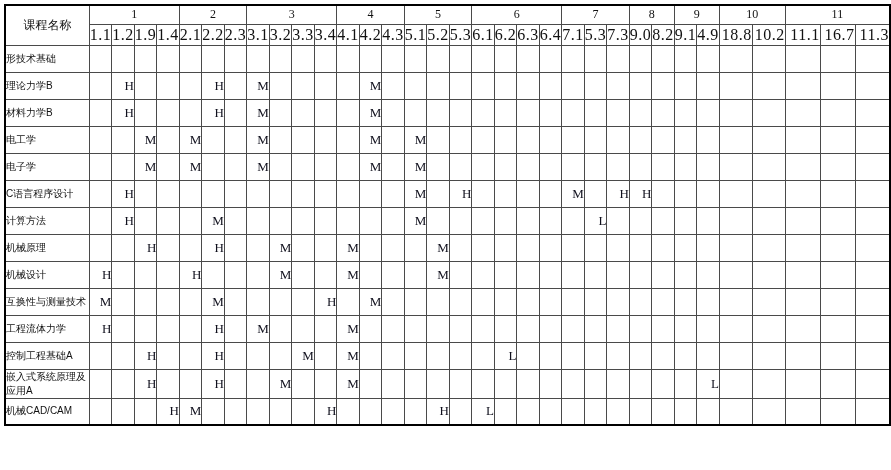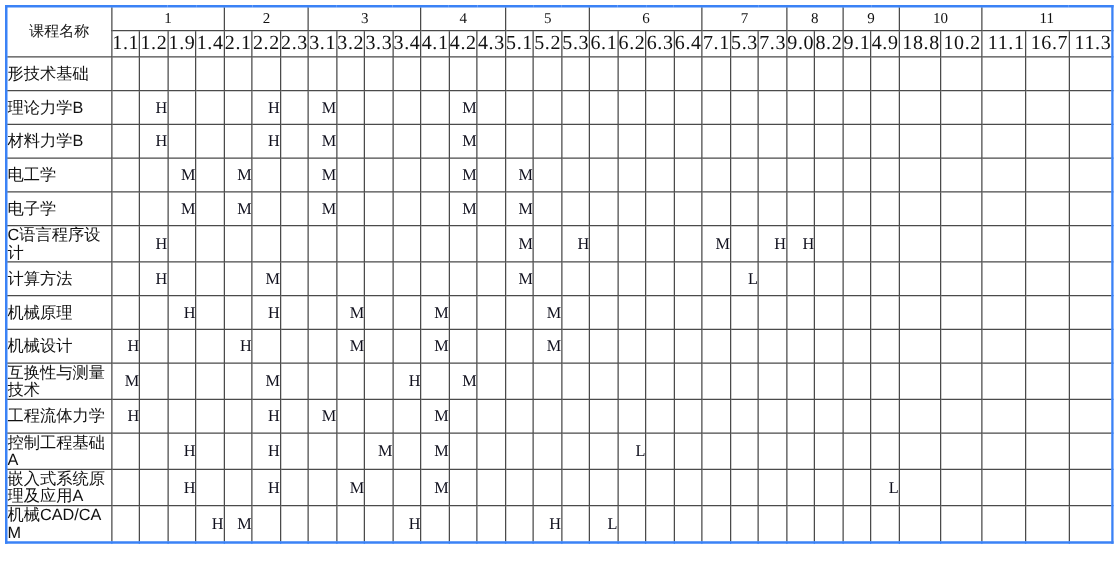--- a/index.html
+++ b/index.html
@@ -1,34 +1,34 @@
 <!DOCTYPE html>
 <html><head>
 <meta charset="utf-8">
 <style>
   html,body { margin:0; padding:0; background:#ffffff; }
   body { width:891px; height:470px; overflow:hidden;
          font-family:"Liberation Sans", sans-serif; color:#111; }
   .wrap { padding:4px 0 0 4px; }
 
   table#matrix { border-collapse:collapse; table-layout:fixed;
-                 border:2px solid #3b82f6; background:#fff; }
+                 border:2px solid #000000; background:#fff; }
   #matrix th, #matrix td { border:1px solid #4a4a4a; font-weight:normal;
                            overflow:hidden; box-sizing:border-box; padding:0; }
 
   
   th.corner { font-size:13px; font-weight:bold; text-align:center; }
   tr.group-row th { height:19px; font-size:12px; text-align:center;
                     font-family:"Liberation Serif", serif; }
   tr.sub-row th { height:21px; font-size:16px; text-align:right;
                   padding-left:1px; white-space:nowrap;
                   font-family:"Liberation Serif", serif; letter-spacing:0.5px; }
 
   
-  tbody th.course { text-align:left; font-size:13px; line-height:14px;
+  tbody th.course { text-align:left; font-size:10px; line-height:14px;
                     padding:1px 1px 1px 2px; height:27px; font-weight:normal;
                     word-break:break-all; }
   td.mark { height:27px; text-align:right; vertical-align:middle;
             font-family:"Liberation Serif", serif; font-size:13px;
             padding-right:2px; color:#10101d; }
 </style>
 </head>
 <body>
 
 <div class="wrap">

